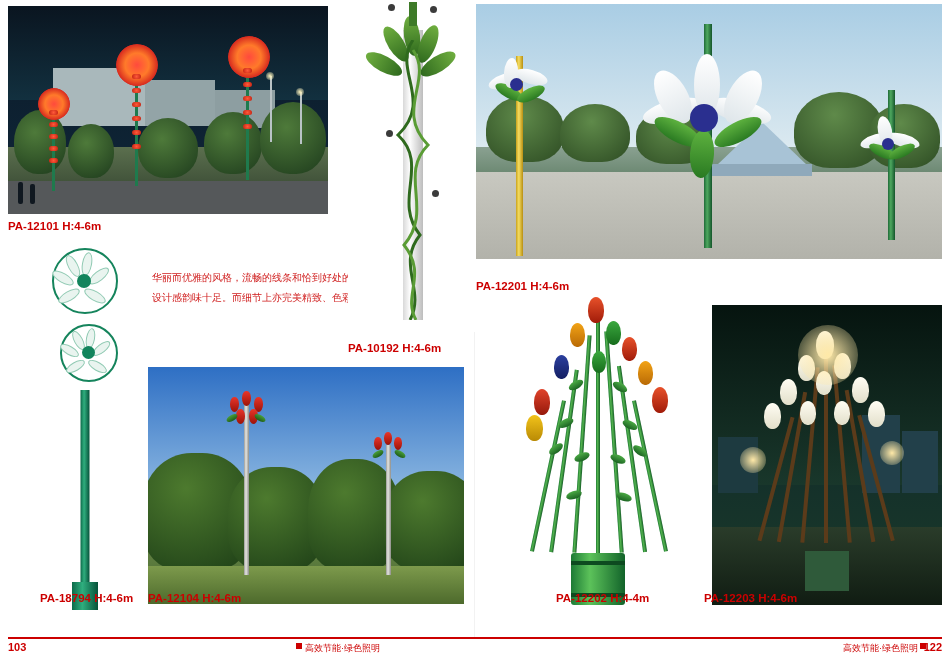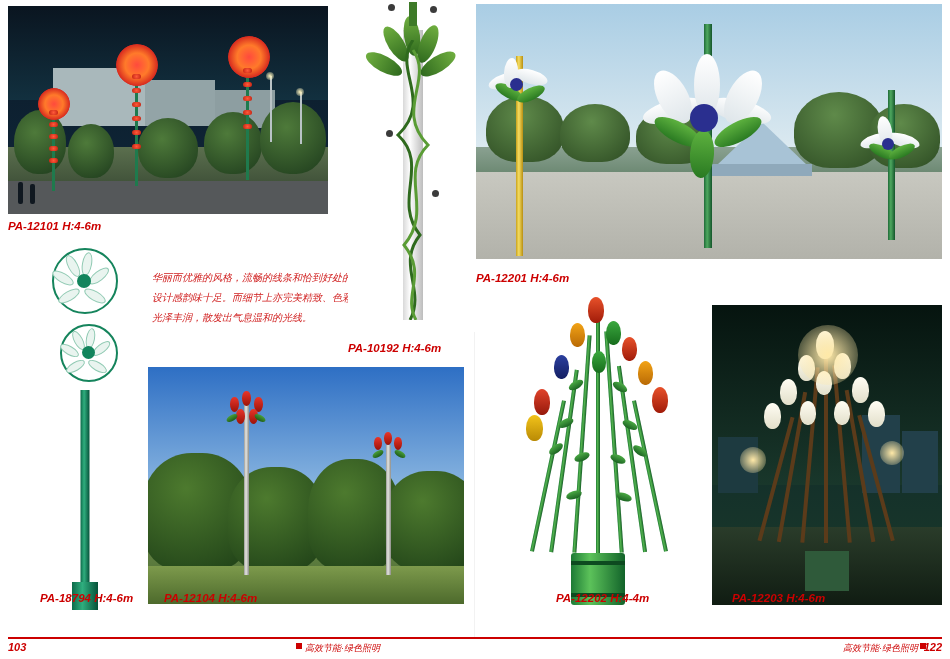--- a/index.html
+++ b/index.html
@@ -8,21 +8,20 @@
     width: 950px; height: 659px;
     background: #ffffff;
     font-family: "Liberation Sans", sans-serif;
     overflow: hidden;
   }
   .page {
     position: relative;
     width: 950px;
     height: 659px;
     background: #ffffff;
-    font-style: italic;
   }
   .caption {
     position: absolute;
     font-size: 11.5px;
     font-weight: bold;
     color: #cc0000;
     white-space: nowrap;
     letter-spacing: 0px;
   }
   .photo {
@@ -252,21 +251,20 @@
     <div class="seg" style="left:235px;top:118px;"></div>
 
     <div class="person" style="left:10px;top:176px;height:22px;"></div>
     <div class="person" style="left:22px;top:178px;height:20px;"></div>
   </div>
   <div class="caption" style="left:8px;top:220px;">PA-12101 H:4-6m</div>
 
   <div class="desc" style="left:152px;top:268px;">
     <div>华丽而优雅的风格，流畅的线条和恰到好处的比例，</div>
     <div>设计感韵味十足。而细节上亦完美精致、色彩简单而</div>
-    <div>光泽丰润，散发出气息温和的光线。</div>
   </div>
 
   <div class="photo p2">
     <div class="col"></div>
 
     <div class="leafT" style="left:40px;top:24px;transform:rotate(-32deg);"></div>
     <div class="leafT" style="left:56px;top:16px;transform:rotate(-8deg);"></div>
     <div class="leafT" style="left:72px;top:24px;transform:rotate(22deg);"></div>
     <div class="leafT" style="left:28px;top:44px;transform:rotate(-62deg);"></div>
     <div class="leafT" style="left:82px;top:44px;transform:rotate(58deg);"></div>
@@ -317,21 +315,21 @@
     <div class="hub" style="left:214px;top:100px;width:28px;height:28px;"></div>
 
     <div class="pole green" style="left:412px;top:86px;height:150px;"></div>
     <div class="petal" style="left:384px;top:130px;width:34px;height:13px;transform:rotate(-16deg);"></div>
     <div class="petal" style="left:410px;top:130px;width:34px;height:13px;transform:rotate(16deg);"></div>
     <div class="petal" style="left:402px;top:112px;width:14px;height:30px;transform:rotate(-10deg);"></div>
     <div class="petalg" style="left:392px;top:142px;width:28px;height:11px;transform:rotate(26deg);"></div>
     <div class="petalg" style="left:412px;top:142px;width:28px;height:11px;transform:rotate(-26deg);"></div>
     <div class="hub" style="left:406px;top:134px;width:12px;height:12px;"></div>
   </div>
-  <div class="caption" style="left:476px;top:272px;">PA-12201 H:4-6m</div>
+  <div class="caption" style="left:476px;top:280px;">PA-12201 H:4-6m</div>
 
   <div class="photo p4">
     <div class="pole"></div>
     <div class="base"></div>
 
     <div class="fan" style="left:32px;top:8px;width:66px;height:66px;"></div>
     <div class="blade" style="left:48px;top:14px;width:10px;height:24px;border-radius:50%;transform:rotate(-28deg);"></div>
     <div class="blade" style="left:62px;top:12px;width:10px;height:24px;border-radius:50%;transform:rotate(10deg);"></div>
     <div class="blade" style="left:74px;top:24px;width:10px;height:24px;border-radius:50%;transform:rotate(52deg);"></div>
     <div class="blade" style="left:38px;top:26px;width:10px;height:24px;border-radius:50%;transform:rotate(-60deg);"></div>
@@ -367,21 +365,21 @@
     <div class="leaf" style="left:78px;top:48px;transform:rotate(-30deg);"></div>
     <div class="leaf" style="left:106px;top:48px;transform:rotate(30deg);"></div>
 
     <div class="pole" style="left:238px;top:78px;height:130px;"></div>
     <div class="tulip" style="left:226px;top:70px;width:8px;height:13px;"></div>
     <div class="tulip" style="left:236px;top:65px;width:8px;height:13px;"></div>
     <div class="tulip" style="left:246px;top:70px;width:8px;height:13px;"></div>
     <div class="leaf" style="left:224px;top:84px;transform:rotate(-30deg);"></div>
     <div class="leaf" style="left:246px;top:84px;transform:rotate(30deg);"></div>
   </div>
-  <div class="caption" style="left:164px;top:592px;">PA-12104 H:4-6m</div>
+  <div class="caption" style="left:148px;top:592px;">PA-12104 H:4-6m</div>
 
   <div class="photo p6">
 
     <div class="stem" style="left:96px;top:14px;height:244px;"></div>
     <div class="stem" style="left:80px;top:40px;height:218px;transform:rotate(4deg);"></div>
     <div class="stem" style="left:112px;top:36px;height:222px;transform:rotate(-4deg);"></div>
     <div class="stem" style="left:62px;top:74px;height:184px;transform:rotate(8deg);"></div>
     <div class="stem" style="left:130px;top:70px;height:188px;transform:rotate(-8deg);"></div>
     <div class="stem" style="left:46px;top:104px;height:154px;transform:rotate(12deg);"></div>
     <div class="stem" style="left:148px;top:104px;height:154px;transform:rotate(-12deg);"></div>
@@ -439,21 +437,21 @@
     <div class="bloom" style="left:140px;top:72px;width:17px;height:26px;"></div>
     <div class="bloom" style="left:52px;top:98px;width:17px;height:26px;"></div>
     <div class="bloom" style="left:156px;top:96px;width:17px;height:26px;"></div>
     <div class="bloom" style="left:104px;top:66px;width:16px;height:24px;"></div>
     <div class="bloom" style="left:88px;top:96px;width:16px;height:24px;"></div>
     <div class="bloom" style="left:122px;top:96px;width:16px;height:24px;"></div>
 
     <div class="glow" style="left:86px;top:20px;width:60px;height:60px;"></div>
     <div class="pot"></div>
   </div>
-  <div class="caption" style="left:732px;top:592px;">PA-12203 H:4-6m</div>
+  <div class="caption" style="left:704px;top:592px;">PA-12203 H:4-6m</div>
 
   <div class="footer-bar">
     <div class="footer-line"></div>
     <div class="pagenum left">103</div>
     <div class="foot-sq left"></div>
     <div class="foot-text left">高效节能·绿色照明</div>
     <div class="pagenum right">122</div>
     <div class="foot-sq right"></div>
     <div class="foot-text right">高效节能·绿色照明</div>
   </div>

